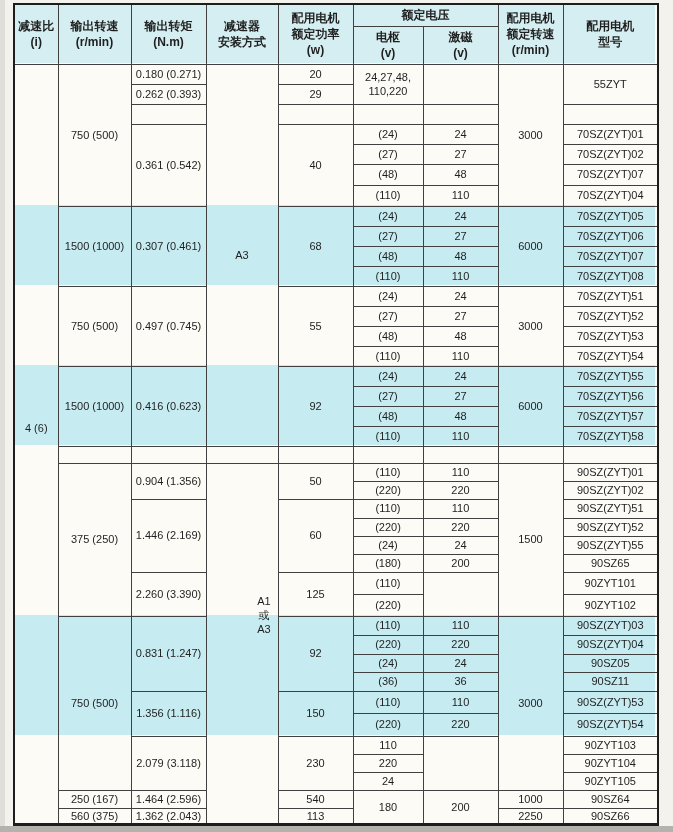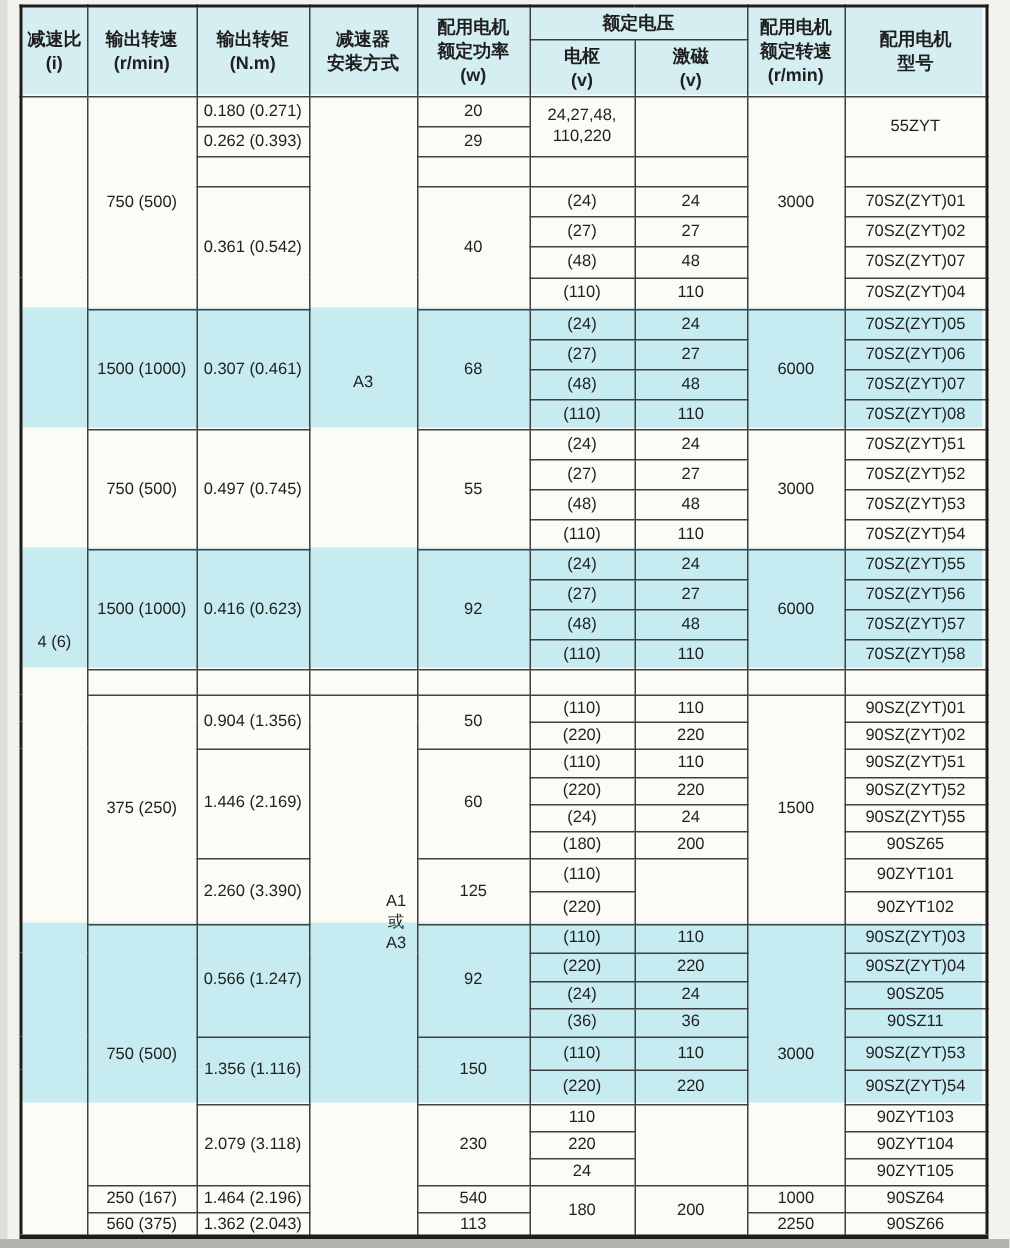--- a/index.html
+++ b/index.html
@@ -269,21 +269,21 @@
             <td>(110)</td>
             <td rowspan="2"></td>
             <td>90ZYT101</td>
           </tr>
           <tr style="height: 22px;">
             <td>(220)</td>
             <td>90ZYT102</td>
           </tr>
           <tr style="height: 19px;">
             <td rowspan="9">750 (500)</td>
-            <td rowspan="4">0.566 (1.247)</td>
+            <td rowspan="4">0.831 (1.247)</td>
             <td rowspan="4">92</td>
             <td>(110)</td>
             <td>110</td>
             <td rowspan="9">3000</td>
             <td>90SZ(ZYT)03</td>
           </tr>
           <tr style="height: 19px;">
             <td>(220)</td>
             <td>220</td>
             <td>90SZ(ZYT)04</td>
@@ -320,21 +320,21 @@
           <tr style="height: 18px;">
             <td>220</td>
             <td>90ZYT104</td>
           </tr>
           <tr style="height: 18px;">
             <td>24</td>
             <td>90ZYT105</td>
           </tr>
           <tr style="height: 18px;">
             <td>250 (167)</td>
-            <td>1.464 (2.196)</td>
+            <td>1.464 (2.596)</td>
             <td>540</td>
             <td rowspan="2">180</td>
             <td rowspan="2">200</td>
             <td>1000</td>
             <td>90SZ64</td>
           </tr>
           <tr style="height: 16px;">
             <td>560 (375)</td>
             <td>1.362 (2.043)</td>
             <td>113</td>

